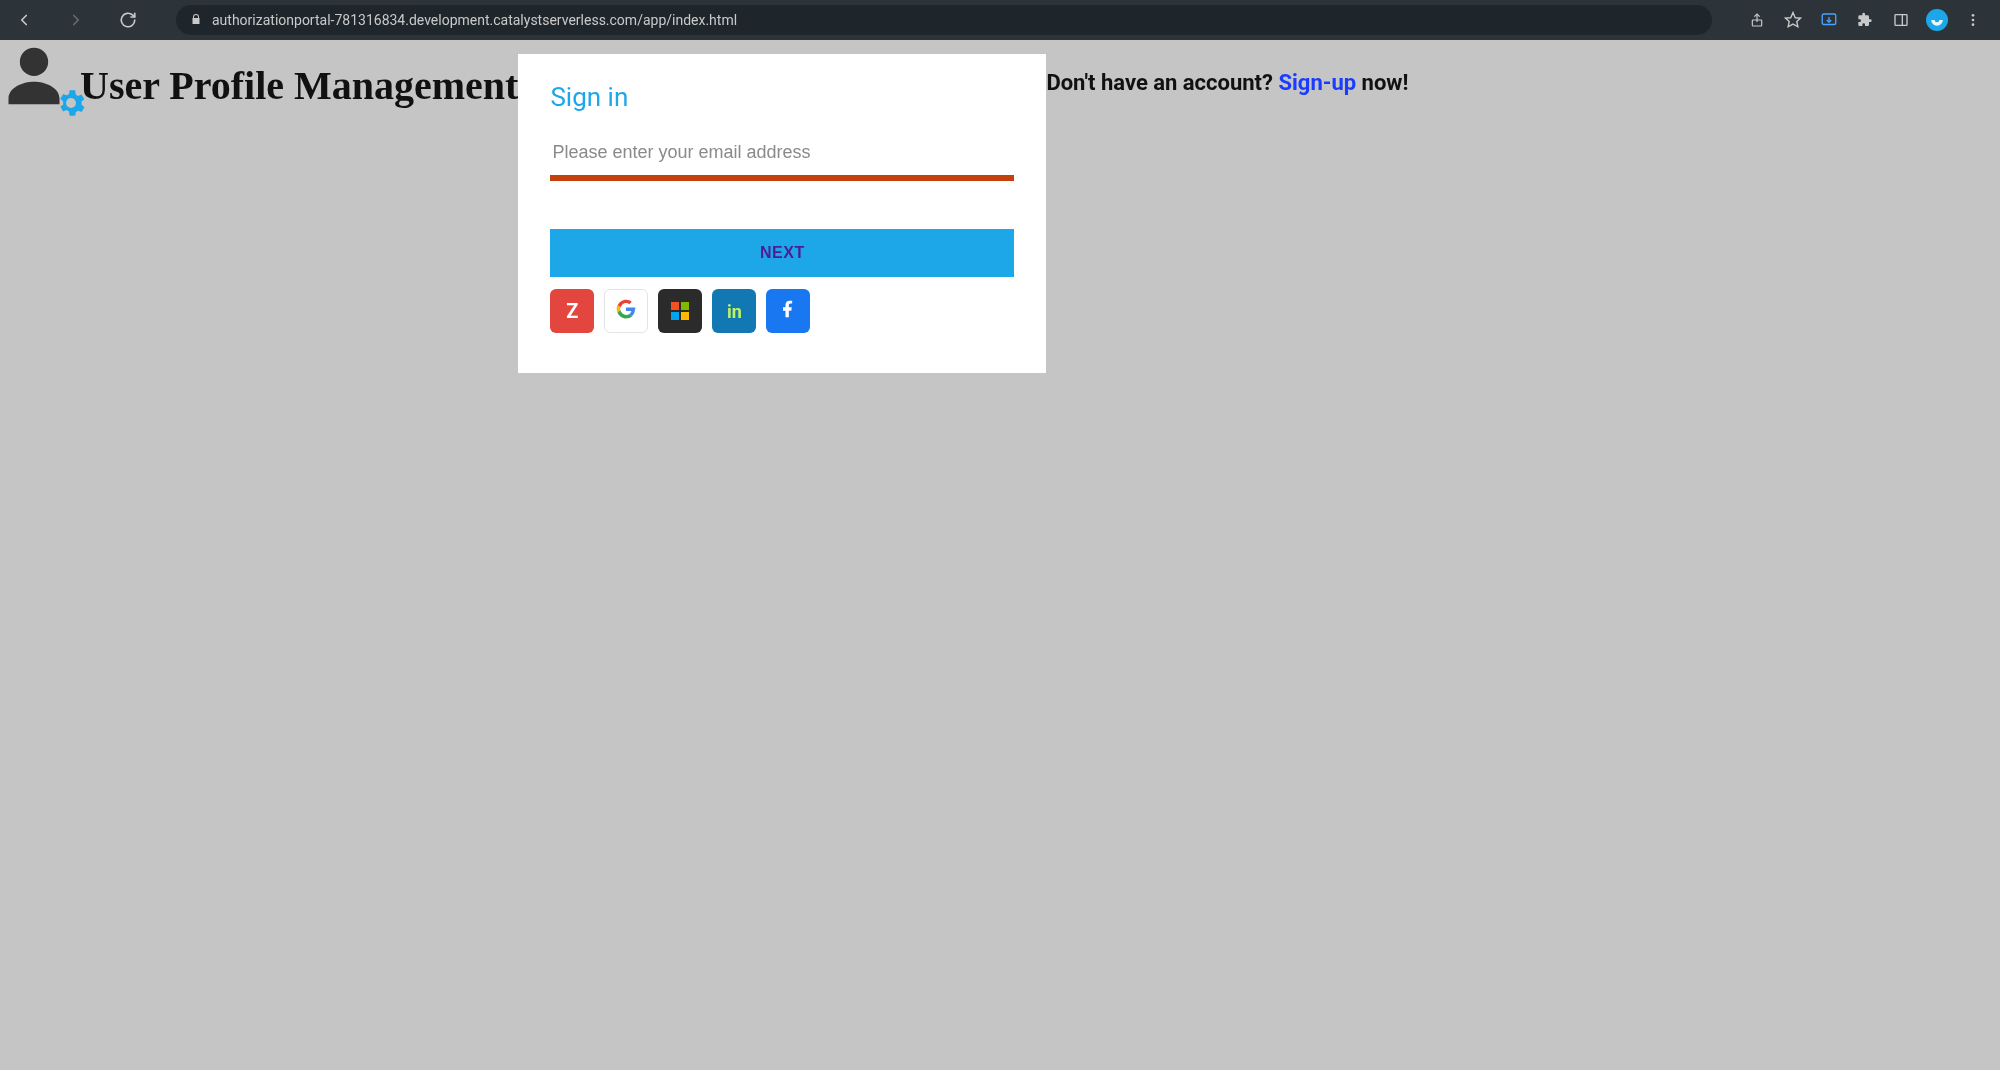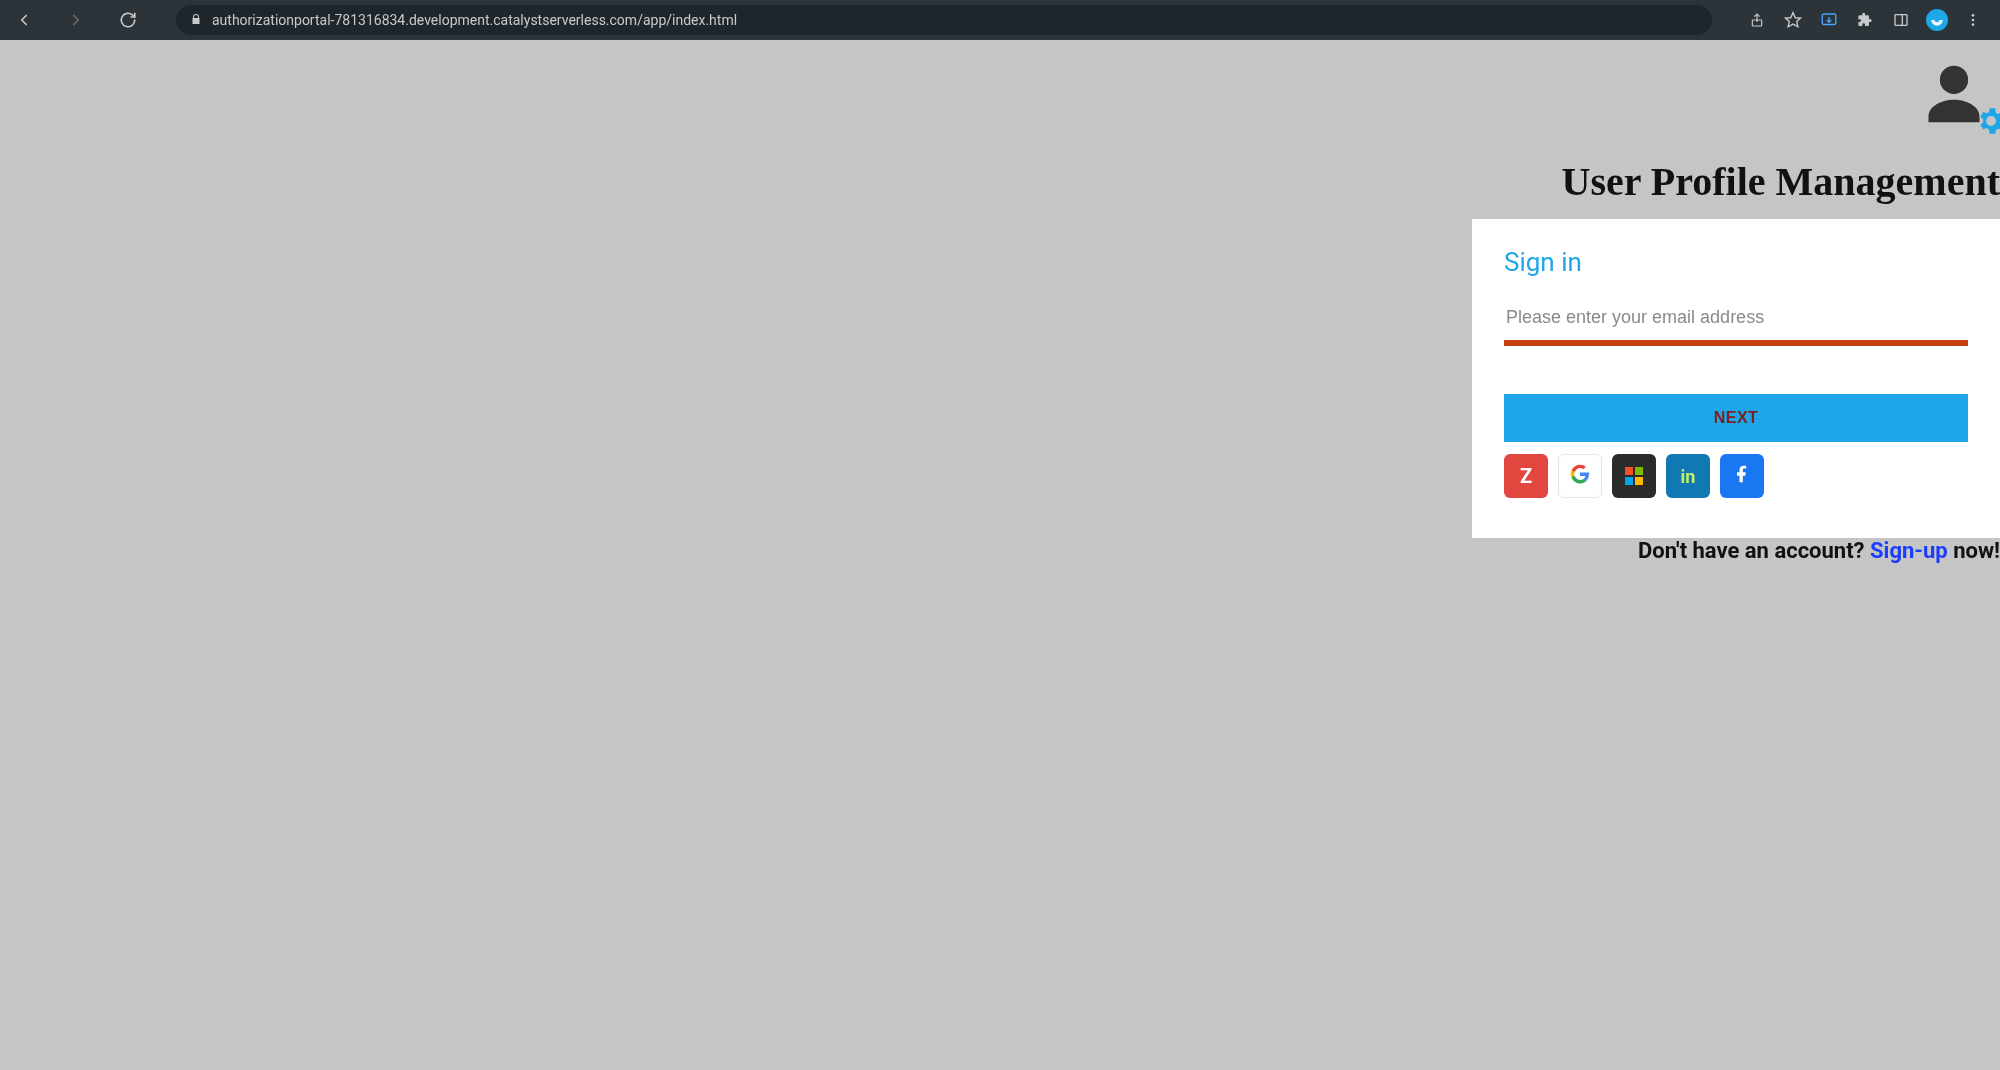--- a/index.html
+++ b/index.html
@@ -48,23 +48,22 @@
     width:22px; height:22px; border-radius:50%;
     background:#1ea7e8; display:flex; align-items:center; justify-content:center;
   }
 
   
   .page {
     position: absolute;
     top: 40px; left:0; right:0; bottom:0;
     background:#c5c5c5;
     display:flex;
-    flex-direction:column;
-    align-items:flex-end;
-    padding-top: 18px;
+    flex-direction:row;
+    align-items:flex-start;
   }
 
   .logo-wrap { position:relative; width:80px; height:78px; }
   .person-icon { color:#333; }
   .gear-icon { position:absolute; right:-8px; bottom:-6px; color:#1ea7e8;}
 
   .page-title {
     font-family: Georgia, "Times New Roman", serif;
     font-weight: 700;
     font-size: 40px;
@@ -95,21 +94,21 @@
     color:#333;
     outline:none;
   }
   .email-input::placeholder { color:#8a8a8a; }
 
   .next-btn {
     margin-top: 48px;
     width:100%;
     height:48px;
     background:#1ea7e8;
-    color:#7f1d1d;
+    color:#4c1d95;
     border:none;
     font-size:16px;
     font-weight:700;
     letter-spacing:0.5px;
     cursor:pointer;
   }
 
   .forgot {
     text-align:center;
     margin-top: 32px;
@@ -142,20 +141,21 @@
   .sb-in { background:#1178b3; color:#bef264; font-size:18px;}
   .sb-fb { background:#1a77f2; color:#fff; }
 
   .ms-grid { display:grid; grid-template-columns:8px 8px; grid-template-rows:8px 8px; gap:2px;}
   .ms-grid div:nth-child(1){background:#f25022;}
   .ms-grid div:nth-child(2){background:#7fba00;}
   .ms-grid div:nth-child(3){background:#00a4ef;}
   .ms-grid div:nth-child(4){background:#ffb900;}
 
   .signup-line {
+    margin-top: 30px;
     font-size:22px;
     font-weight:700;
     color:#111;
   }
   .signup-line .link { color:#1a3cff; cursor:pointer; }
 </style>
 </head>
 <body>
 
 <div class="browser-bar">

